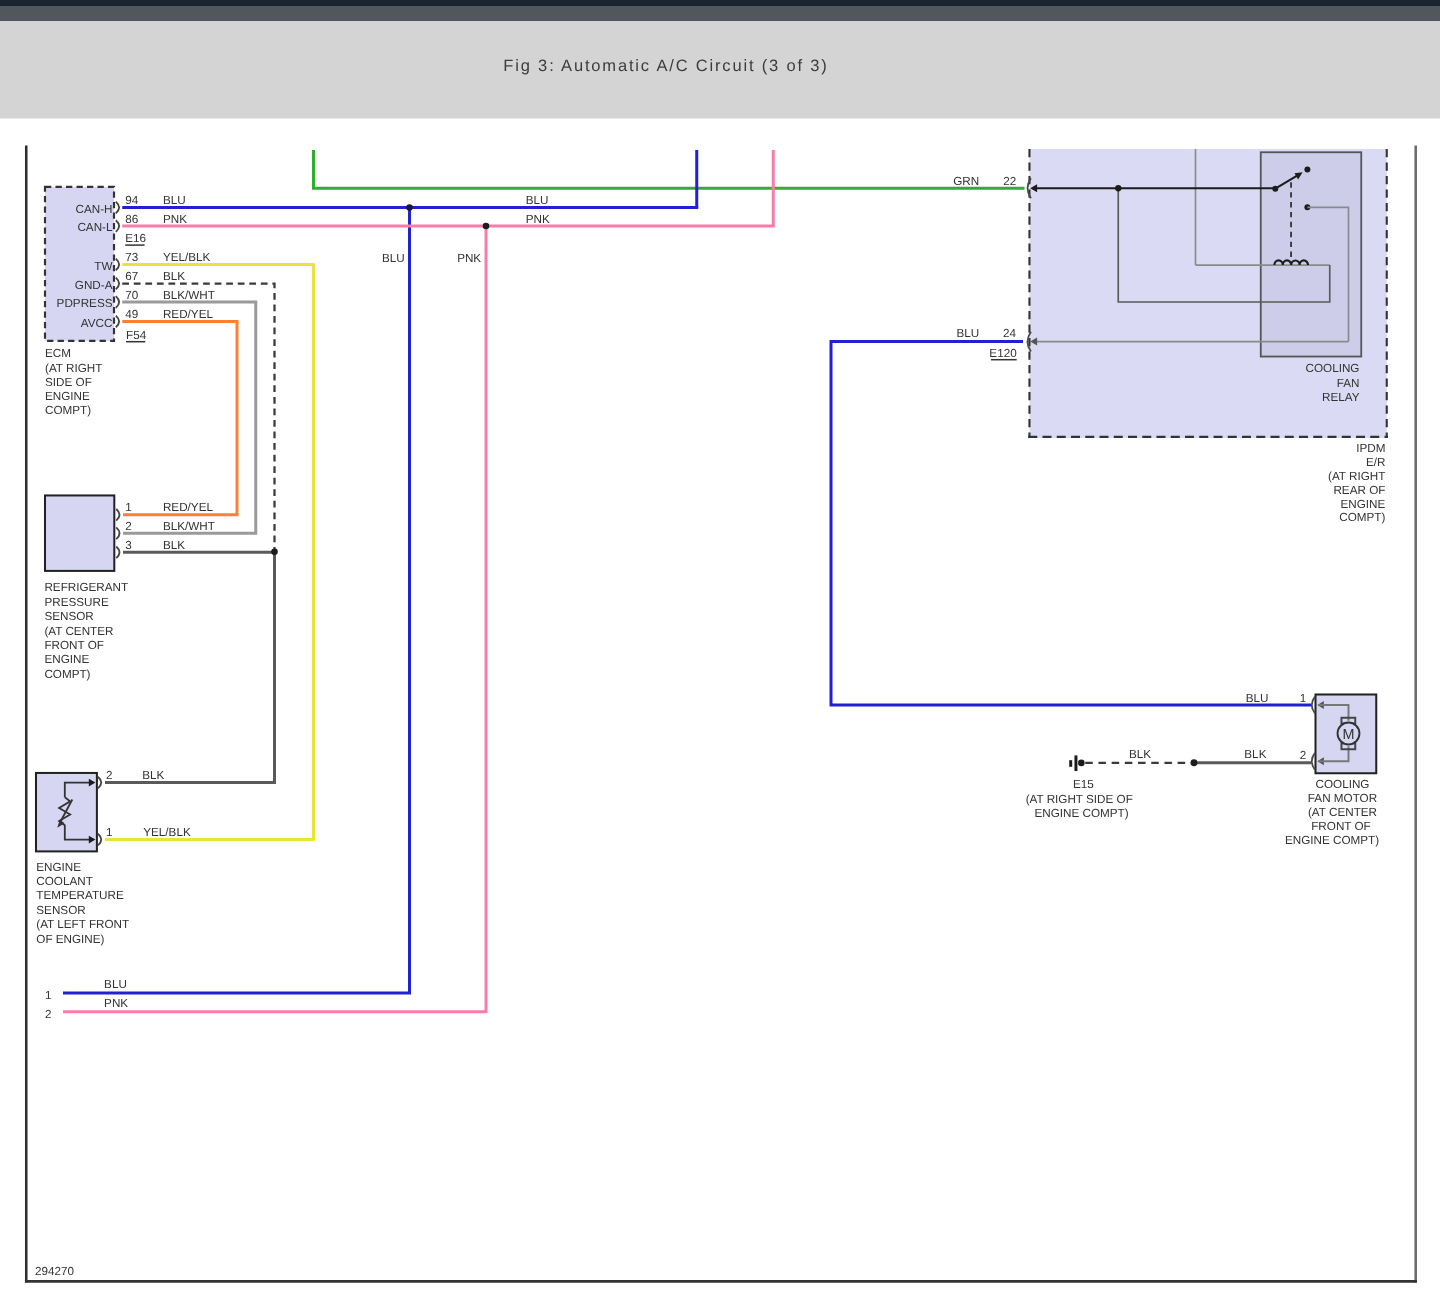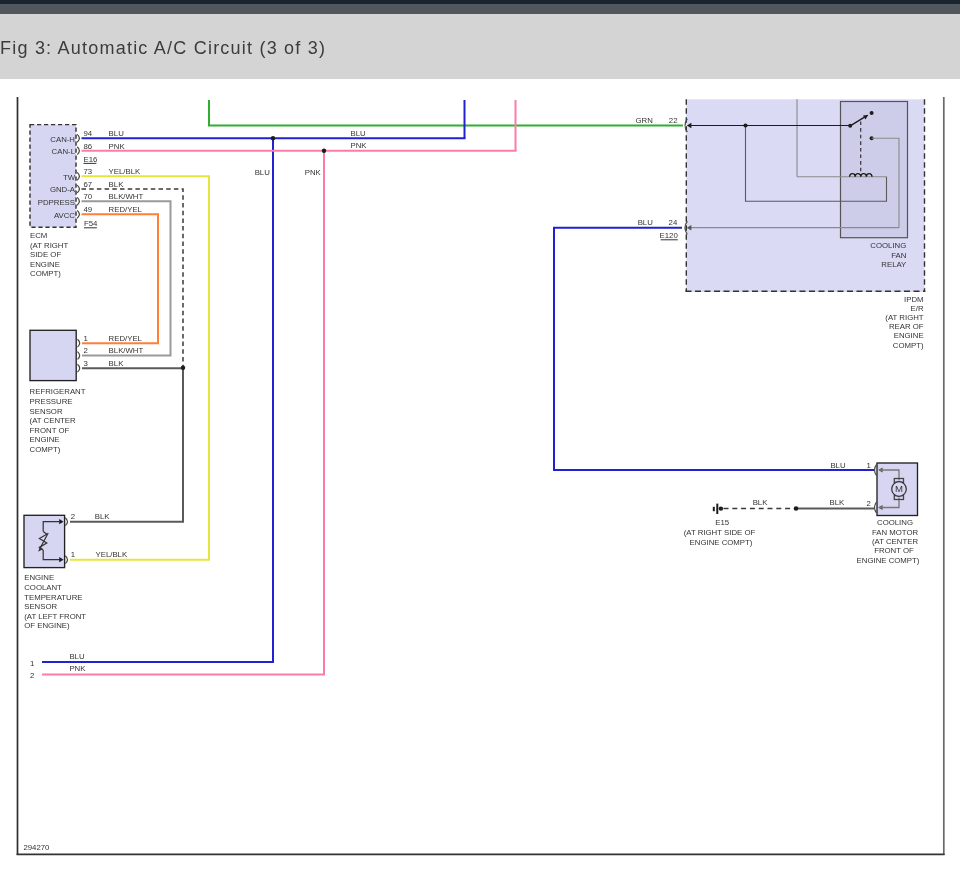--- a/index.html
+++ b/index.html
@@ -1,22 +1,22 @@
 <!DOCTYPE html>
 <html><head>
 <meta charset="utf-8">
 <style>
   html,body { margin:0; padding:0; }
   body { width:960px; height:869px; background:#ffffff; overflow:hidden;
          font-family:"Liberation Sans", sans-serif; position:relative; }
   .bar1 { position:absolute; left:0; top:0; width:960px; height:3.5px; background:#1a2531; }
   .bar2 { position:absolute; left:0; top:3.5px; width:960px; height:10.5px; background:#51575d; }
   .bar3 { position:absolute; left:0; top:14px; width:960px; height:64.5px; background:#d4d4d4; }
-  .title { position:absolute; top:37.5px; left:0; width:888px; text-align:left;
-           font-size:18px; color:#3c3c3c; letter-spacing:1.22px; }
+  .title { position:absolute; top:37.5px; left:0; width:888px; text-align:center;
+           font-size:11px; color:#3c3c3c; letter-spacing:1.22px; }
   svg { position:absolute; left:0; top:0; }
 </style>
 </head>
 <body>
 <div class="bar1"></div>
 <div class="bar2"></div>
 <div class="bar3"></div>
 <div class="title">Fig 3: Automatic A/C Circuit (3 of 3)</div>
 <svg width="960" height="869" viewBox="0 0 960 869" font-family="Liberation Sans, sans-serif">
 <line x1="17.5" y1="97" x2="17.5" y2="855" stroke="#2e2e2e" stroke-width="1.7" stroke-linecap="butt"></line>

